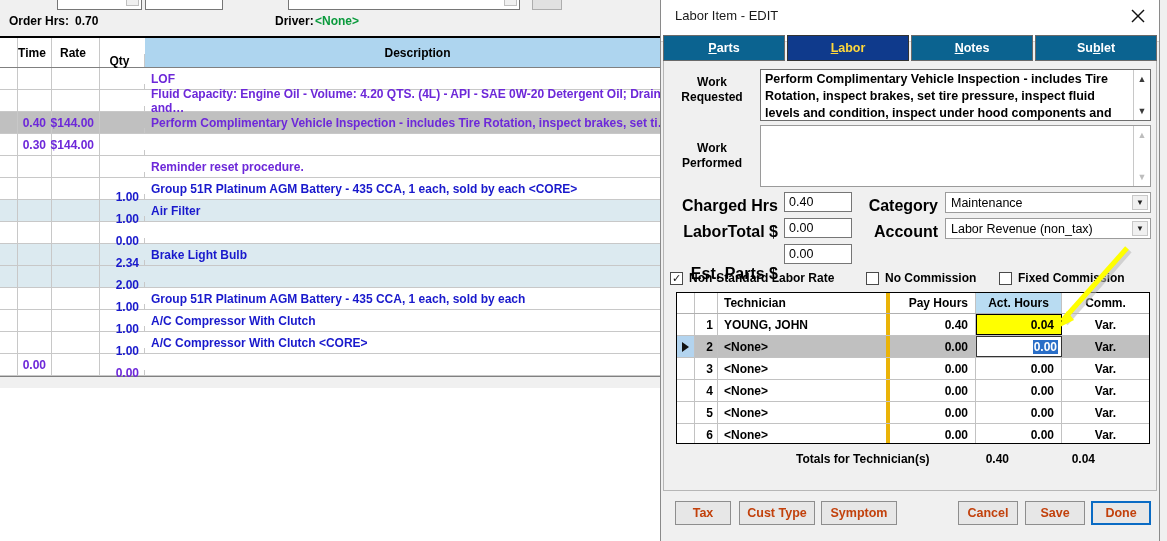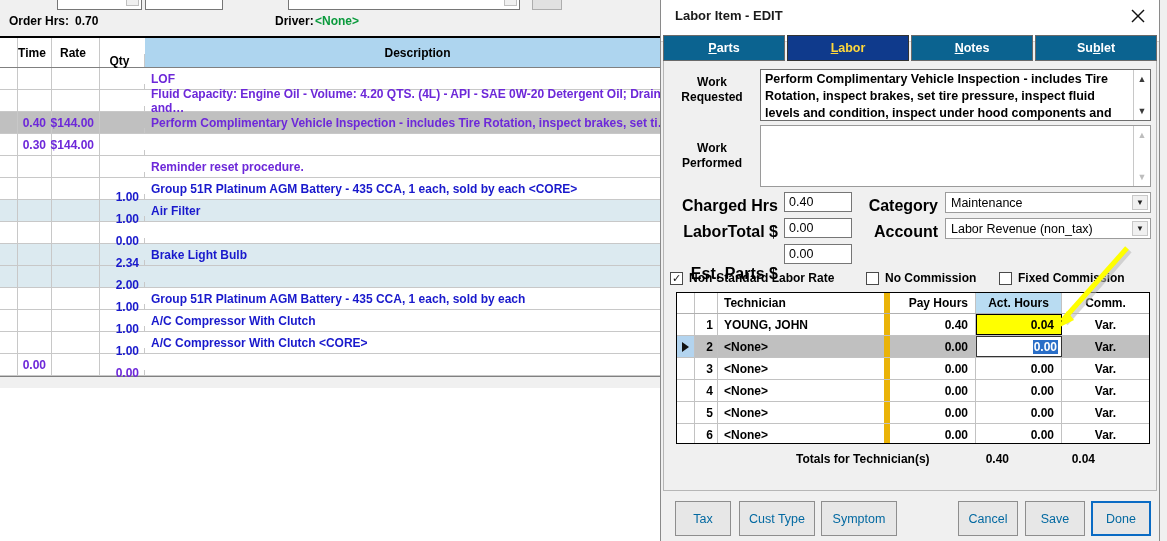--- a/index.html
+++ b/index.html
@@ -149,21 +149,20 @@
     border-left: 1px solid #8a8a8a;
     border-right: 1px solid #8a8a8a;
     box-sizing: border-box;
   }
   #dialog-titlebar {
     position: absolute; left: 0; top: 0;
     width: 498px; height: 42px;
     background: #ffffff;
     border-bottom: 1px solid #d0d0d0;
     box-sizing: border-box;
-    font-weight: bold;
   }
   #dialog-title {
     position: absolute; left: 14px; top: 8px;
     font-size: 13px; color: #1a1a1a;
   }
   #dialog-close {
     position: absolute; right: 6px; top: 2px;
     width: 30px; height: 28px;
     display: flex; align-items: center; justify-content: center;
     cursor: pointer;
@@ -330,21 +329,21 @@
     height: 22px;
     box-sizing: border-box;
     border-bottom: 1px solid #c2c2c2;
   }
   #tech-header { height: 21px; border-bottom: 1px solid #b0b0b0; }
   .t-ind  { width: 18px; flex: 0 0 18px; box-sizing: border-box; border-right: 1px solid #c2c2c2;
             display:flex; align-items:center; justify-content:center; }
   .t-num  { width: 23px; flex: 0 0 23px; box-sizing: border-box; border-right: 1px solid #c2c2c2;
             display:flex; align-items:center; justify-content:flex-end; padding-right:4px;
             font-size: 12px; font-weight: bold; }
-  .t-tech { width: 172px; flex: 0 0 172px; box-sizing: border-box; border-right: 6px solid #eab308;
+  .t-tech { width: 172px; flex: 0 0 172px; box-sizing: border-box; border-right: 4px solid #eab308;
             display:flex; align-items:center; padding-left:6px; font-size:12px; font-weight:bold; }
   .t-pay  { width: 86px; flex: 0 0 86px; box-sizing: border-box; border-right: 1px solid #c2c2c2;
             display:flex; align-items:center; justify-content:flex-end; padding-right:7px;
             font-size:12px; font-weight:bold; }
   .t-act  { width: 86px; flex: 0 0 86px; box-sizing: border-box; border-right: 1px solid #c2c2c2;
             display:flex; align-items:center; justify-content:flex-end; padding-right:7px;
             font-size:12px; font-weight:bold; position: relative; }
   .t-comm { flex: 1 1 auto; box-sizing: border-box;
             display:flex; align-items:center; justify-content:center;
             font-size:12px; font-weight:bold; }
@@ -391,29 +390,30 @@
   #tot-pay   { position: absolute; left: 263px; width: 70px; text-align: right; }
   #tot-act   { position: absolute; left: 349px; width: 70px; text-align: right; }
 
   
   #dialog-footer {
     position: absolute; left: 0; top: 495px;
     width: 498px; height: 46px;
   }
   .dlg-btn {
     position: absolute;
-    height: 35px;
+    height: 24px;
     background: #e7e7e7;
     border: 1px solid #8e8e8e;
     box-sizing: border-box;
     display: flex; align-items: center; justify-content: center;
     font-size: 12.5px;
-    color: #0369a1;
+    color: #c2410c;
     cursor: pointer;
     top: 6px;
+    font-weight: bold;
   }
   .dlg-btn.focused {
     border: 2px solid #0a6bc4;
     background: #e7e7e7;
   }
   #btn-tax     { left: 14px;  width: 56px; }
   #btn-custtype{ left: 78px;  width: 76px; }
   #btn-symptom { left: 160px; width: 76px; }
   #btn-cancel  { left: 297px; width: 60px; }
   #btn-save    { left: 364px; width: 60px; }

